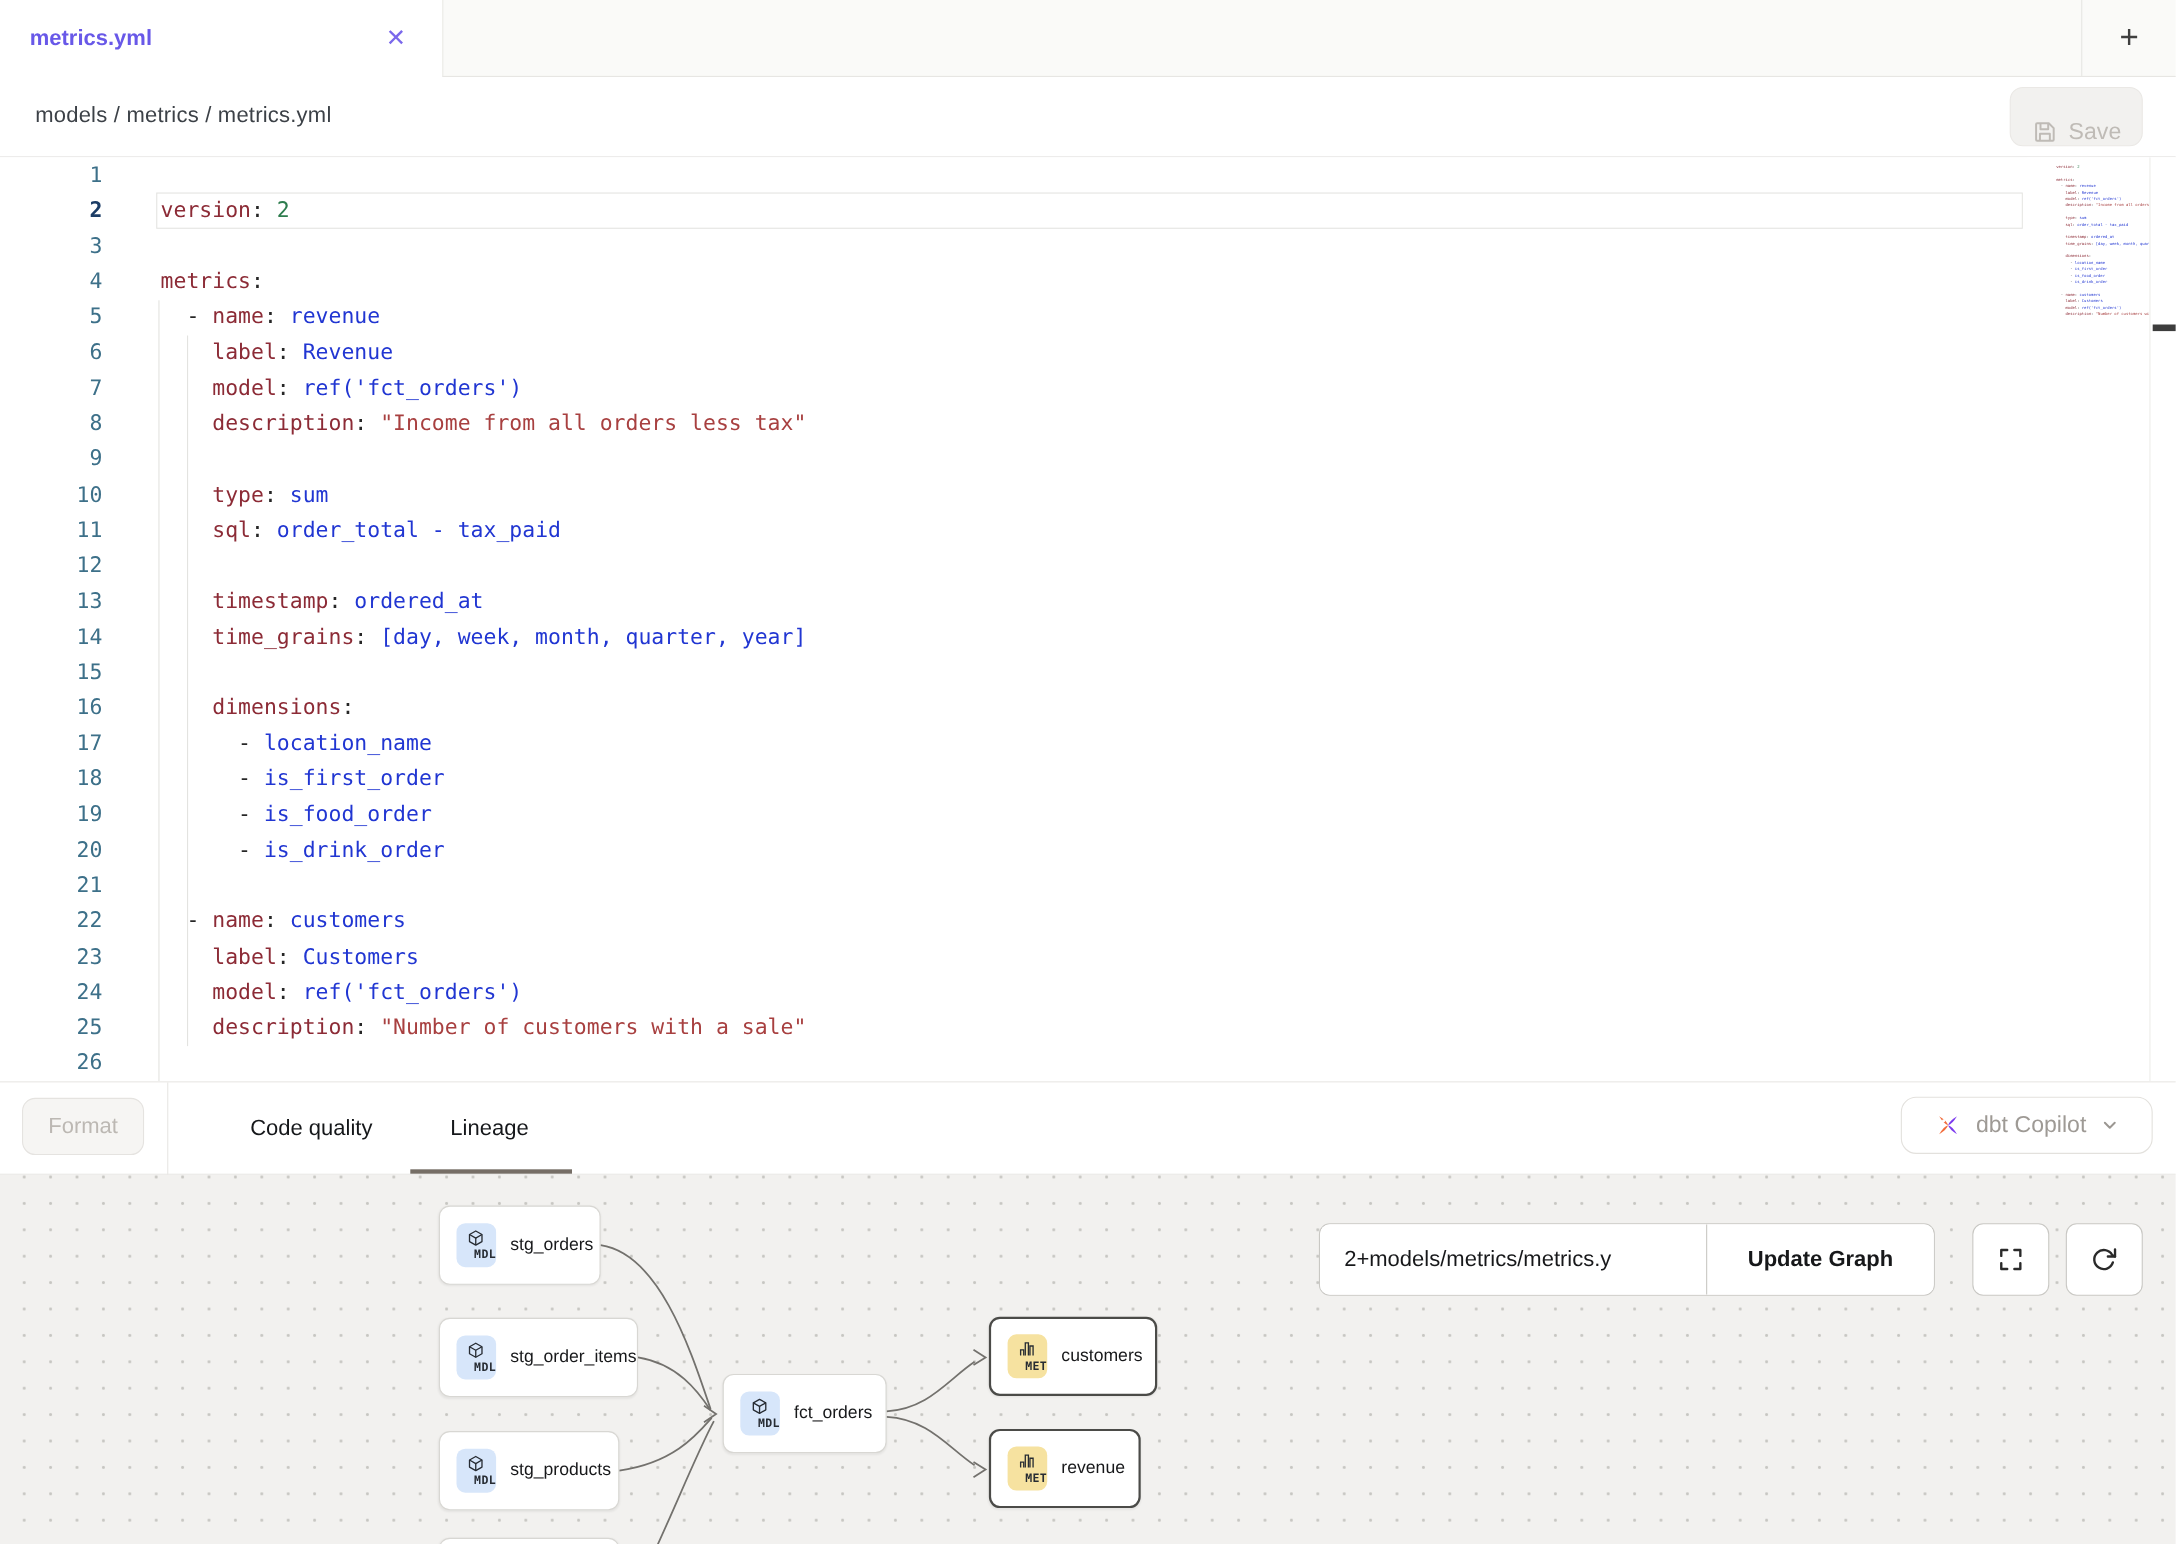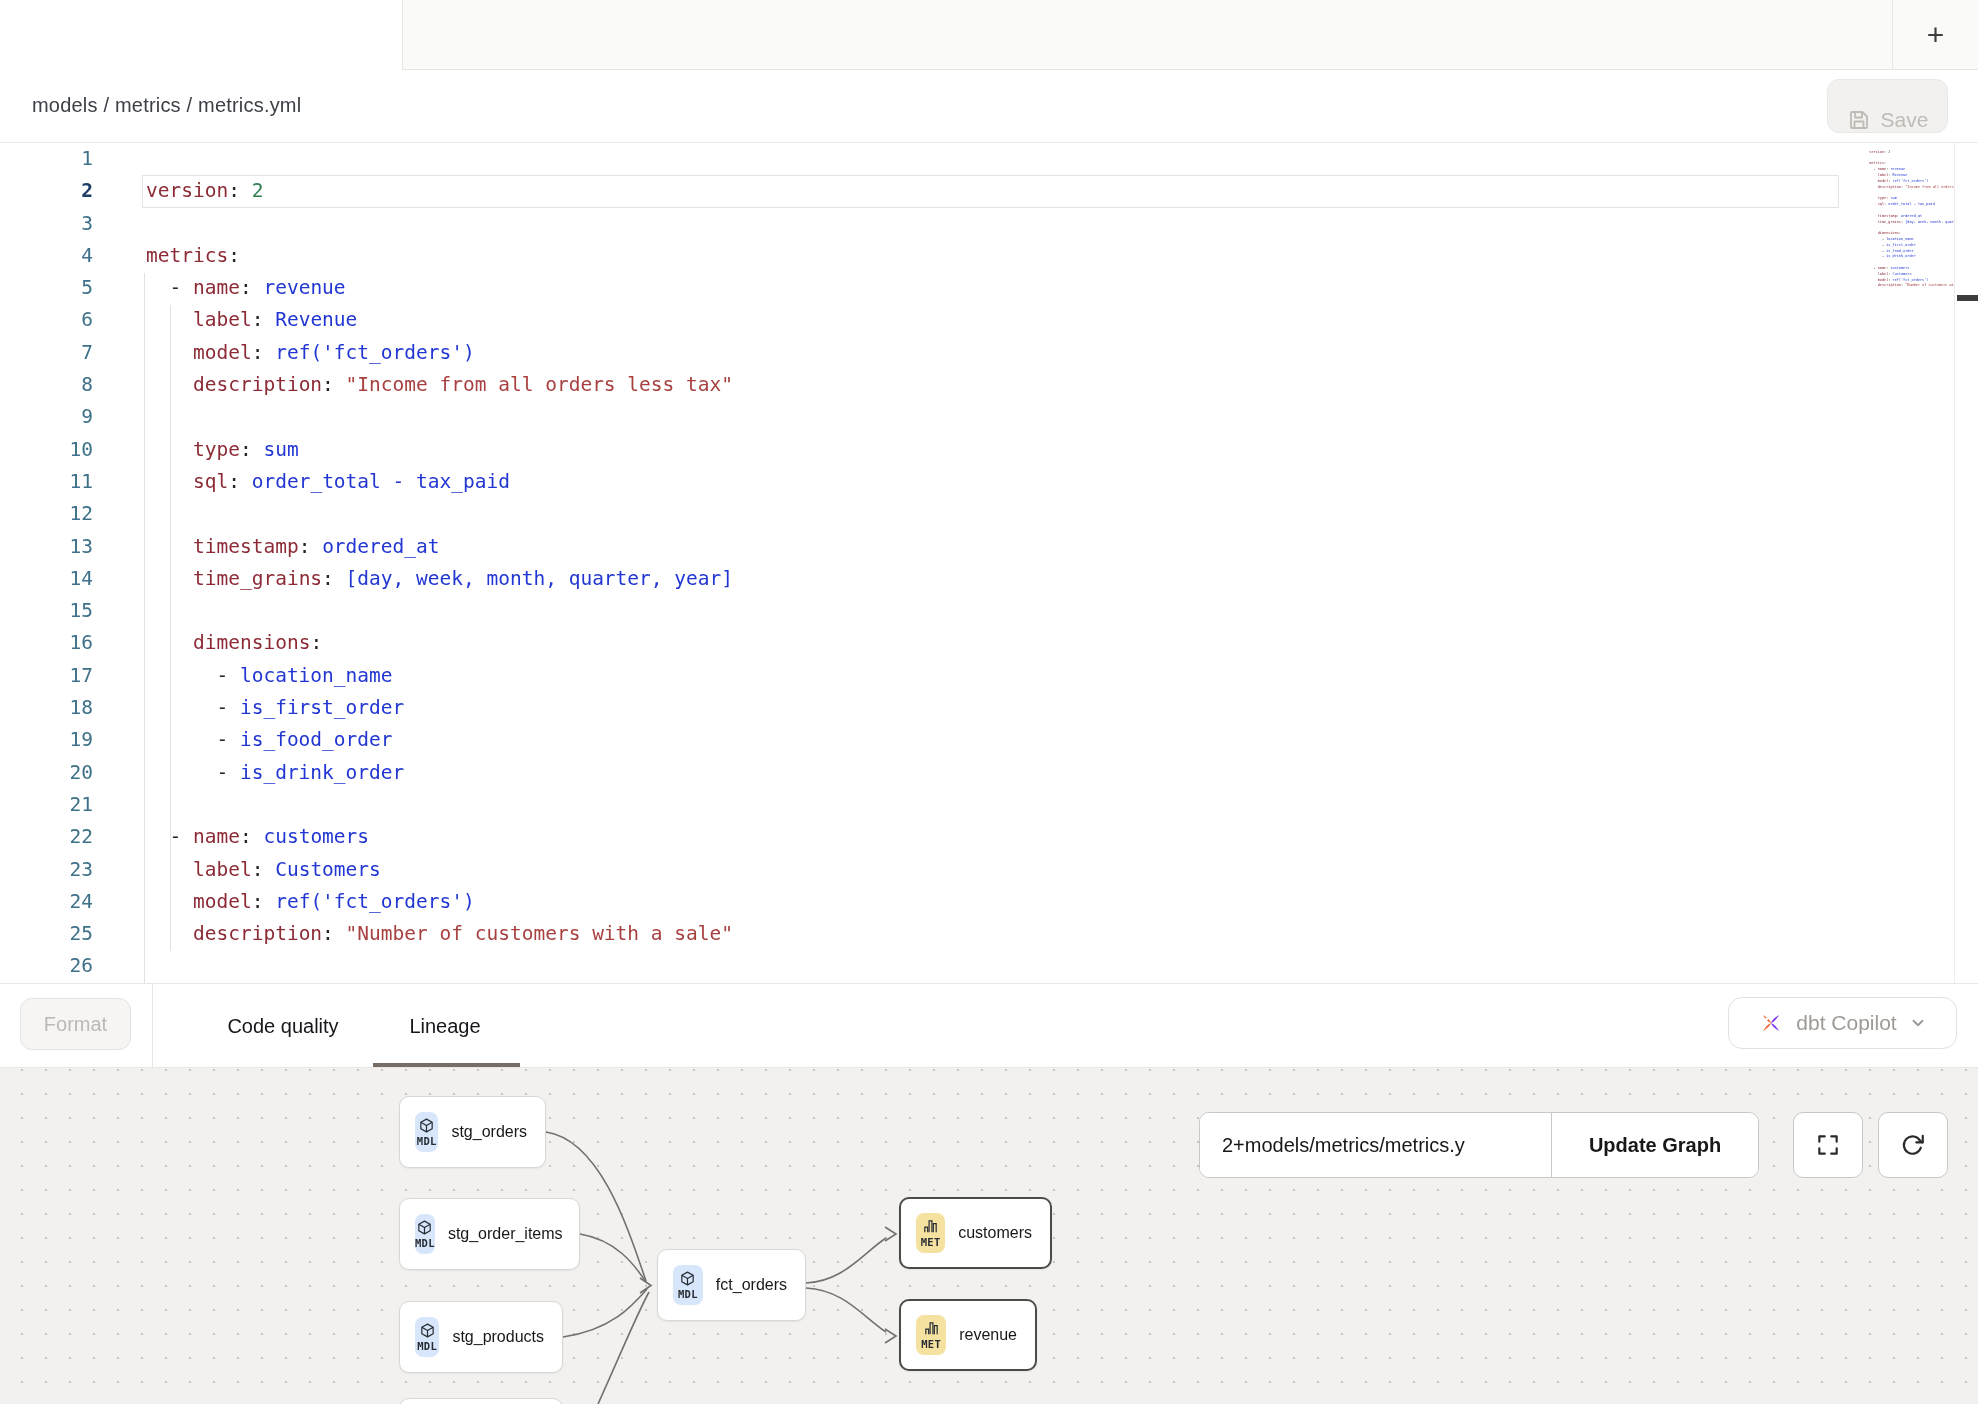--- a/index.html
+++ b/index.html
@@ -54,38 +54,42 @@
   .canvas { position:absolute; left:0; top:1068px; width:1978px; height:336px; overflow:hidden;
     background-color:#F2F1EF;
     background-image:radial-gradient(#C7C6C2 1.1px, transparent 1.5px);
     background-size:24px 24px; background-position:10px 14px; }
   .edges { position:absolute; left:0; top:0; width:1978px; height:336px; }
   .node { position:absolute; height:72px; background:#fff; border:1px solid #D8D7D3; border-radius:10px; box-shadow:0 1px 2px rgba(0,0,0,0.06); display:flex; align-items:center; cursor:pointer; }
   .node.selected { border:2px solid #4B4B48; }
   .badge { width:40px; height:40px; border-radius:8px; margin-left:15px; display:flex; flex-direction:column; align-items:center; justify-content:center; }
   .badge.mdl { background:#D7E6FA; }
   .badge.met { background:#F6E2A0; }
-  .badge .bt { font-family:"DejaVu Sans Mono", monospace; font-size:10.5px; font-weight:bold; color:#272C33; letter-spacing:0.3px; margin-top:1px; }
+  .badge .bt { font-family:"DejaVu Sans Mono", monospace; font-size:10.5px; font-weight:bold; color:#272C33; letter-spacing:0.3px; margin-top:1px;padding-left:16px; }
   .node-label { margin-left:13px; margin-right:18px; font-size:16px; color:#17181A; }
 
   .graph-controls { position:absolute; left:1199px; top:44px; height:66px; display:flex; align-items:center; }
   .selector-group { display:flex; height:66px; background:#fff; border:1px solid #C9C8C4; border-radius:10px; overflow:hidden; }
   .selector-input { width:351px; height:100%; border:none; outline:none; padding:0 22px; font-size:20px; color:#17181A; font-family:"Liberation Sans", sans-serif; background:#fff; }
   .update-btn { width:207px; height:100%; border-left:1px solid #C9C8C4; background:#fff; display:flex; align-items:center; justify-content:center; font-size:20px; font-weight:600; color:#17181A; cursor:pointer; }
   .sq-btn { position:absolute; top:44px; width:70px; height:66px; background:#fff; border:1px solid #C9C8C4; border-radius:10px; display:flex; align-items:center; justify-content:center; cursor:pointer; }
   .sq-btn.fullscreen { left:1793px; }
   .sq-btn.refresh { left:1878px; }
 </style>
 </head>
 <body>
 
 <div class="app">
 
   <div class="tabbar">
     <div class="tabbar-rest"></div>
+    <div class="tab-active">
+      <span class="tab-label">metrics.yml</span>
+      <span class="tab-close">✕</span>
+    </div>
     <div class="newtab-zone">
       <span class="newtab-btn">+</span>
     </div>
   </div>
 
   <div class="crumb-bar">
     <div class="crumb">models / metrics / metrics.yml</div>
     <div class="save-btn">
       <svg width="24" height="24" viewBox="0 0 24 24" fill="none" stroke="#BFBBB6" stroke-width="1.8" stroke-linejoin="round">
         <path d="M5 4 H15.5 L20 8.5 V19 a1 1 0 0 1 -1 1 H5 a1 1 0 0 1 -1 -1 V5 a1 1 0 0 1 1 -1 Z"></path>

